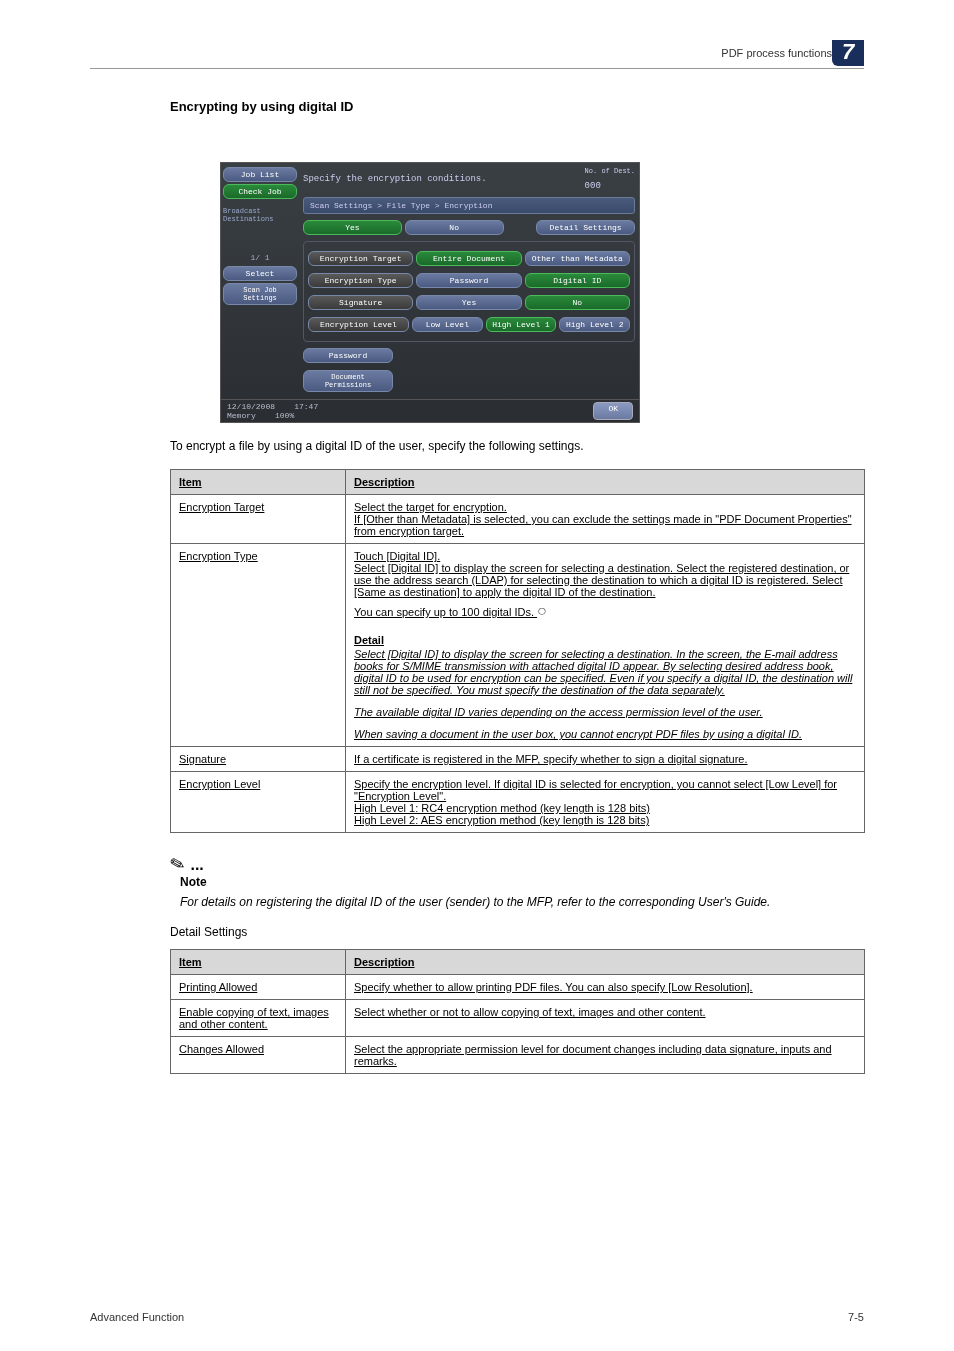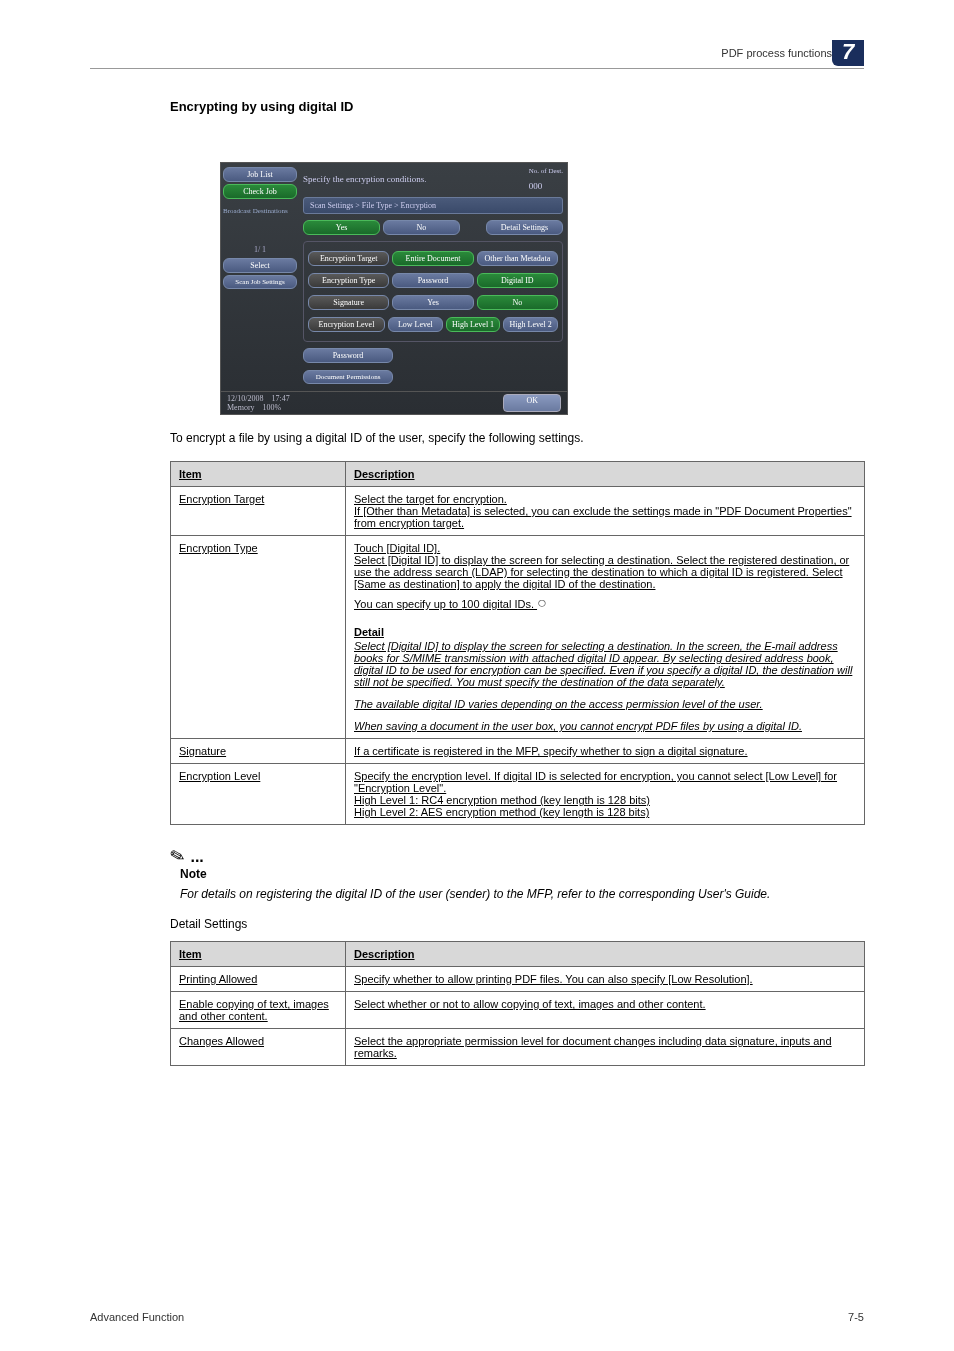--- a/index.html
+++ b/index.html
@@ -44,23 +44,23 @@
   .section-title {
     font-size: 13px;
     font-weight: bold;
     margin-left: 80px;
     margin-bottom: 14px;
   }
   .screenshot-wrap {
     margin: 14px 0 14px 130px;
   }
   .screenshot {
-    width: 348px;
+    width: 420px;
     background: linear-gradient(#3a3f44, #2a2e33);
-    font-family: Liberation Serif, serif;
+    font-family: Liberation Mono, monospace;
     font-size: 9px;
     color: #cce;
     border: 1px solid #555;
     margin-top: 48px;
   }
   .ss-top {
     display: flex;
     padding: 4px 6px;
     justify-content: space-between;
     align-items: center;
@@ -105,21 +105,21 @@
     padding: 2px 6px;
     display: flex;
     justify-content: space-between;
     font-size: 8px;
     color: #bbc;
   }
   .ok-btn {
     background: linear-gradient(#8a9ac0, #6a7aa0);
     border: 1px solid #aab;
     border-radius: 4px;
-    padding: 1px 22px;
+    padding: 1px 14px;
     color: #fff;
   }
   .body-text {
     margin: 14px 0 14px 80px;
     line-height: 1.5;
   }
   table.doc-table {
     width: 695px;
     margin-left: 80px;
     border-collapse: collapse;

